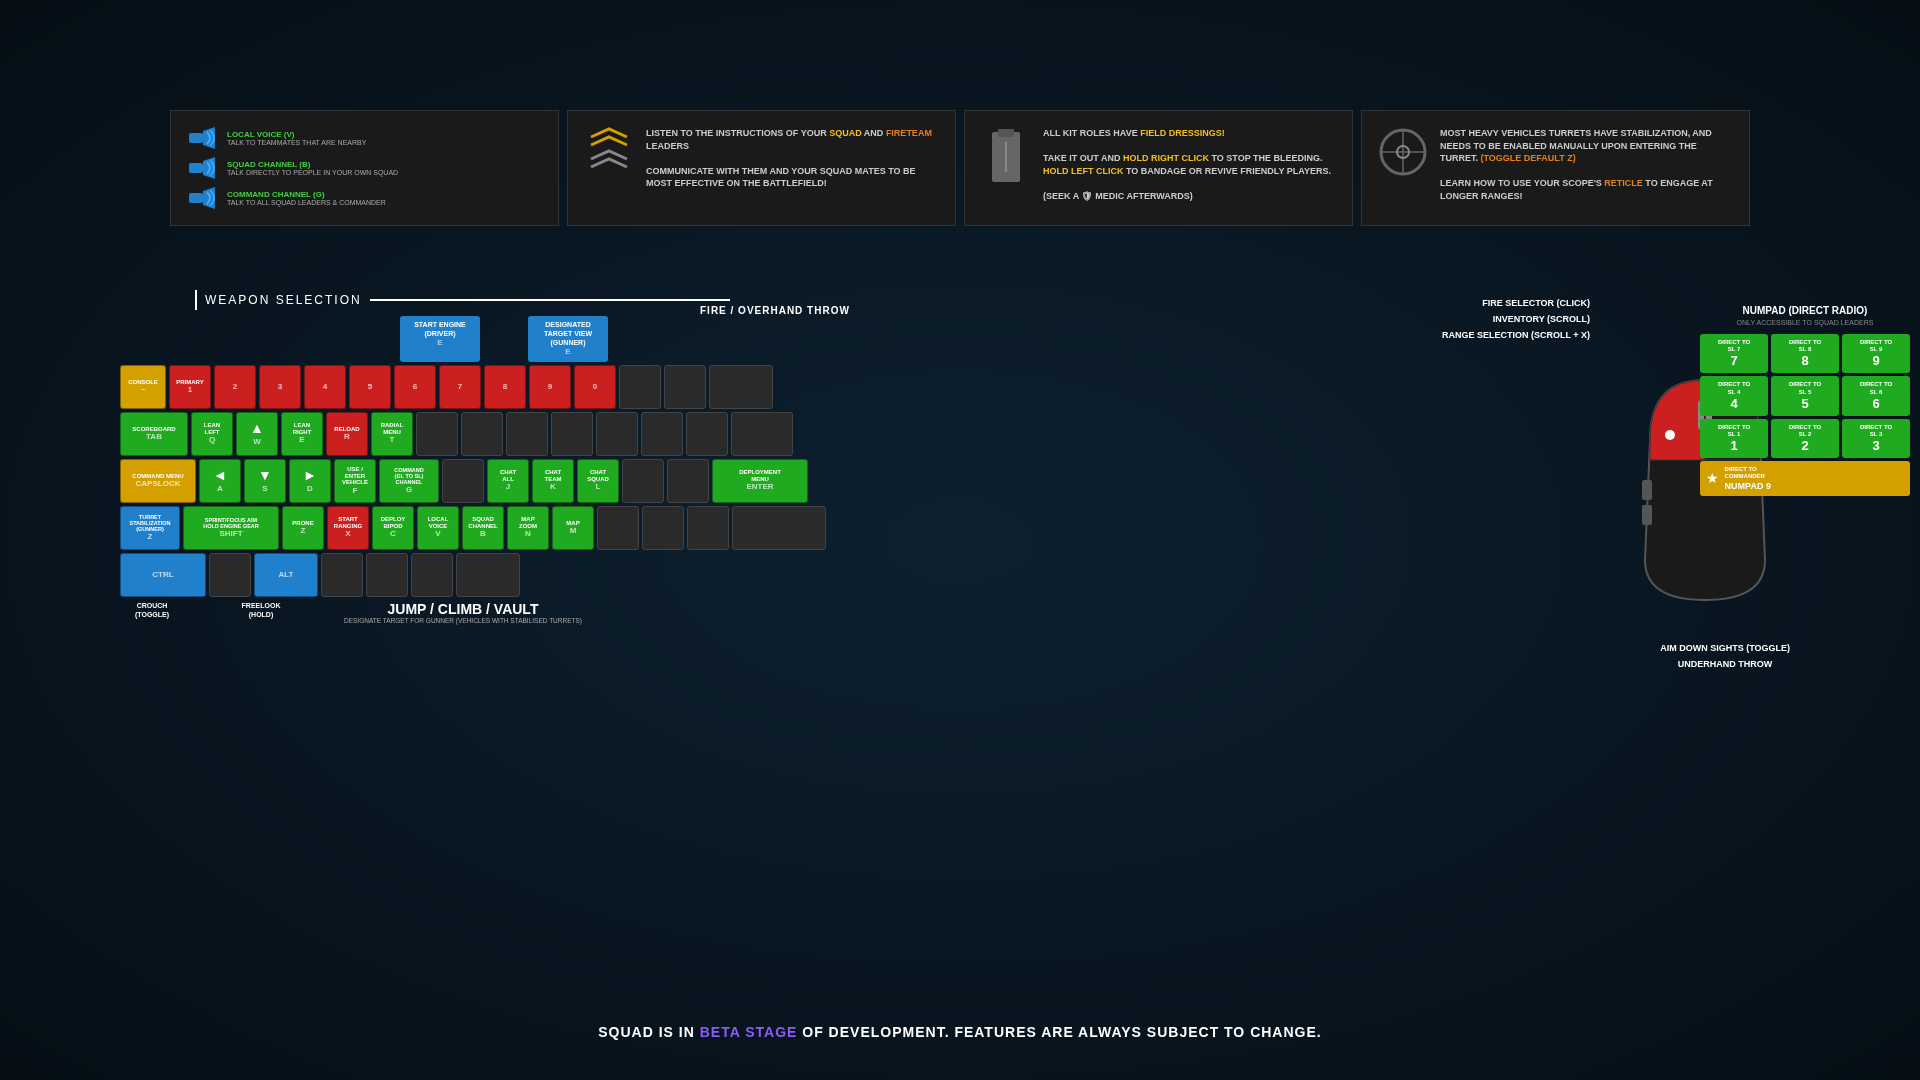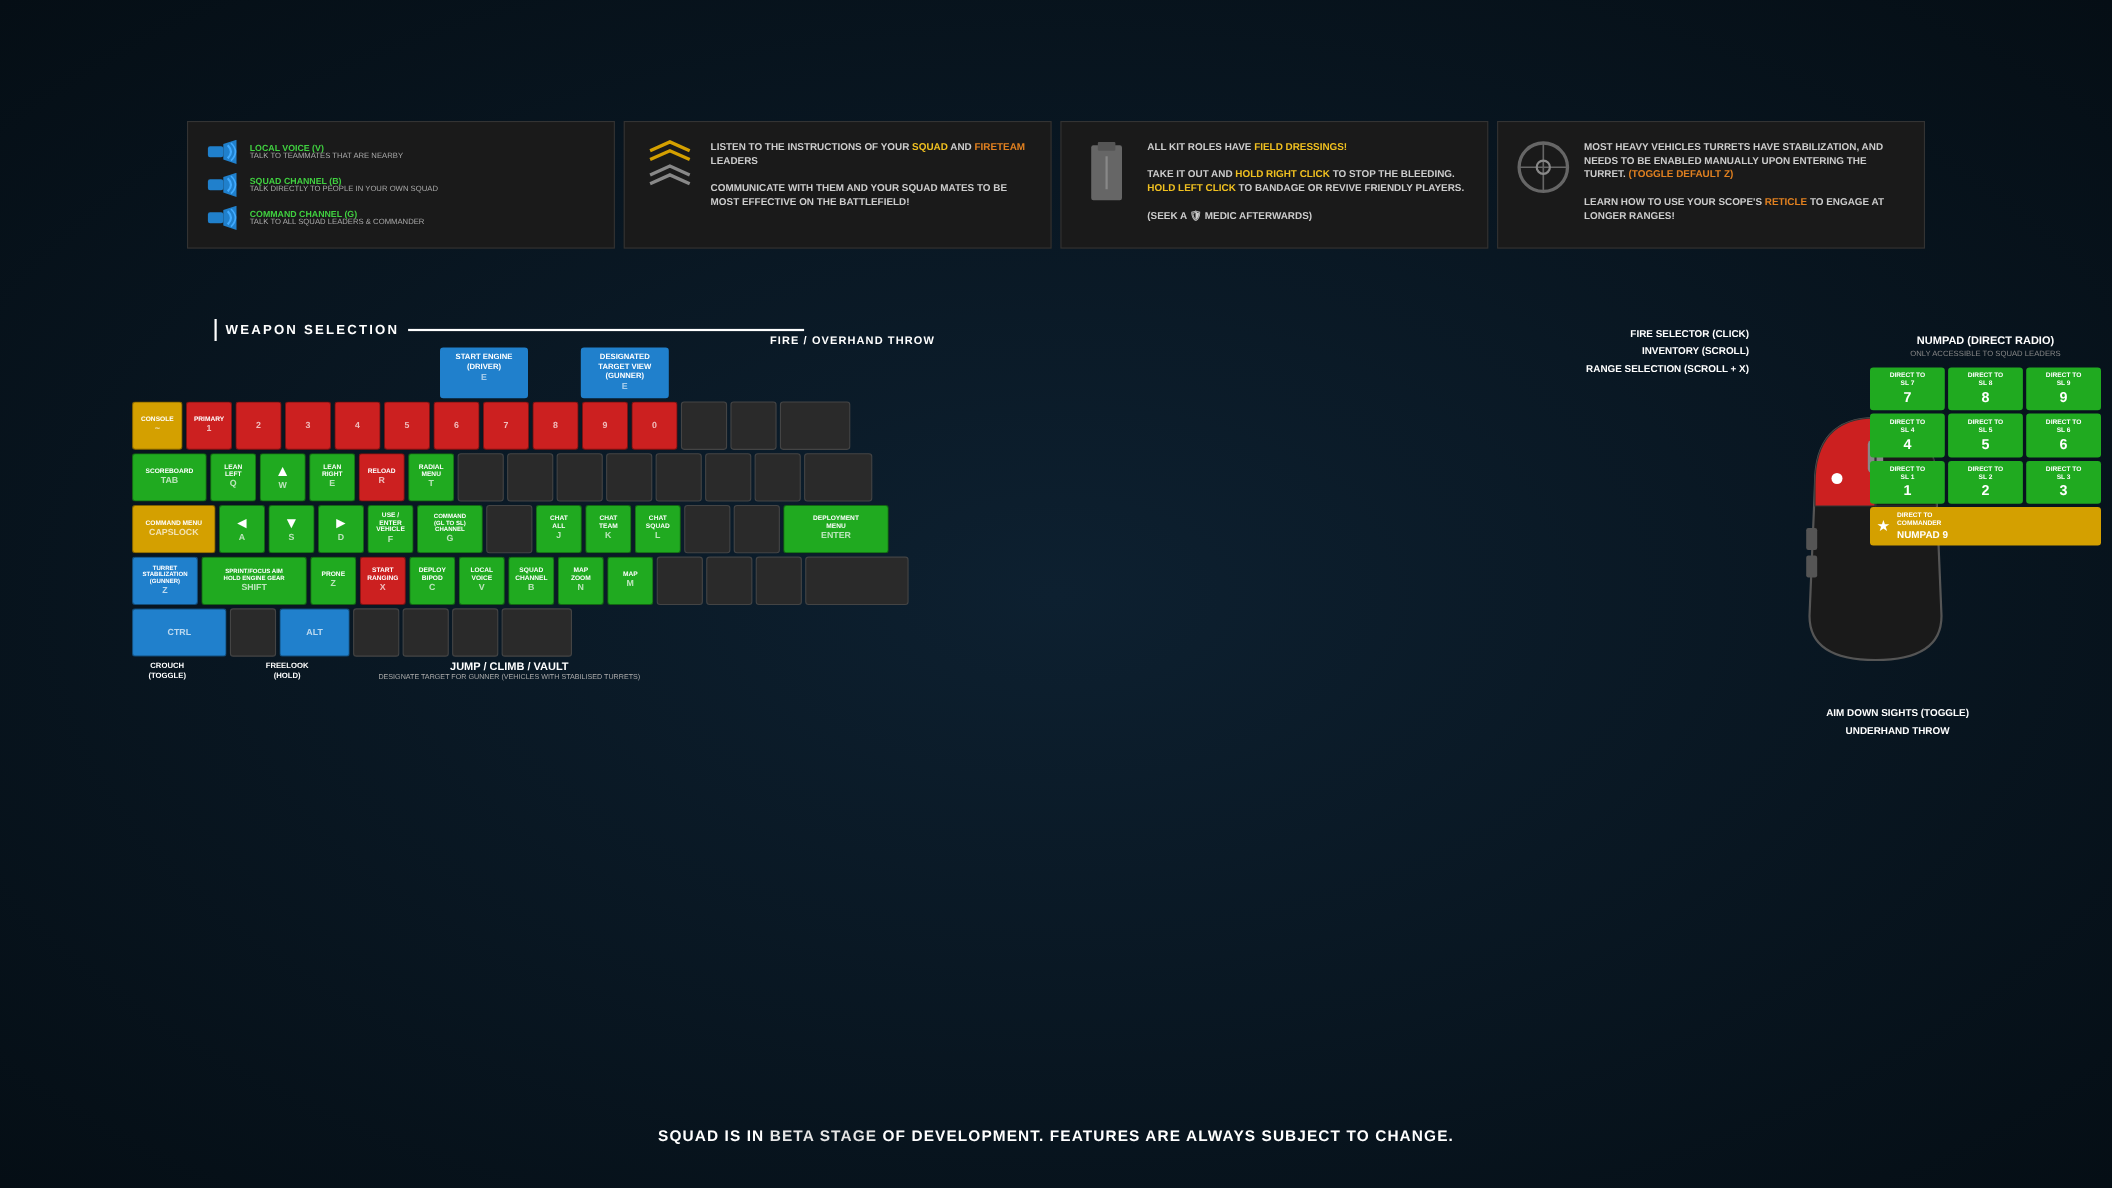--- a/index.html
+++ b/index.html
@@ -259,21 +259,21 @@
         <div>LEARN HOW TO USE YOUR SCOPE'S <span class="orange">RETICLE</span> TO ENGAGE AT LONGER RANGES!</div>
       </div>
     </div>
 
   </div>
 
   <div style="position: absolute; left: 120px; top: 290px; width: 1000px;">
 
     <div style="display:flex; align-items:center; gap:8px; margin-bottom:6px; margin-left:75px;">
       <div style="width:2px; height:20px; background:white;"></div>
-      <span style="color:white; font-size:12px; font-weight:bold; letter-spacing:2px; text-transform:uppercase;">WEAPON SELECTION</span>
+      <span style="color:white; font-size:12px; font-weight:normal; letter-spacing:2px; text-transform:uppercase;">WEAPON SELECTION</span>
       <div style="width:360px; height:2px; background:white;"></div>
     </div>
 
     <div style="display:flex; gap:3px; margin-bottom:3px; margin-left:280px;">
       <div class="kb-tooltip" style="width:80px; font-size:7px;">
         START ENGINE<br>(DRIVER)<br><span style="font-size:8px; color:rgba(255,255,255,0.6);">E</span>
       </div>
       <div style="width:42px;"></div>
       <div class="kb-tooltip" style="width:80px; font-size:7px;">
         DESIGNATED TARGET VIEW (GUNNER)<br><span style="font-size:8px; color:rgba(255,255,255,0.6);">E</span>
@@ -493,21 +493,21 @@
       <div class="key key-dark" style="width:42px; height:44px;"></div>
       <div class="key key-dark" style="width:42px; height:44px;"></div>
       <div class="key key-dark" style="width:64px; height:44px;"></div>
     </div>
 
     <div style="display:flex; gap:0; margin-top:4px;">
       <div style="width:64px; text-align:center; font-size:7px; font-weight:bold; color:white; text-transform:uppercase; line-height:1.3;">CROUCH<br>(TOGGLE)</div>
       <div style="width:45px;"></div>
       <div style="width:64px; text-align:center; font-size:7px; font-weight:bold; color:white; text-transform:uppercase; line-height:1.3;">FREELOOK<br>(HOLD)</div>
       <div style="width:340px; text-align:center;">
-        <div style="font-size:10px; font-weight:bold; color:white; text-transform:uppercase;">JUMP / CLIMB / VAULT</div>
+        <div style="font-size:14px; font-weight:bold; color:white; text-transform:uppercase;">JUMP / CLIMB / VAULT</div>
         <div style="font-size:6.5px; color:#aaa; text-transform:uppercase;">DESIGNATE TARGET FOR GUNNER (VEHICLES WITH STABILISED TURRETS)</div>
       </div>
     </div>
 
   </div>
 
   <div style="position:absolute; left:700px; top:305px; color:white; font-size:10px; font-weight:bold; text-transform:uppercase; letter-spacing:1px;">FIRE / OVERHAND THROW</div>
 
   <div style="position:absolute; right:330px; top:295px; color:white; font-size:9px; font-weight:bold; text-transform:uppercase; line-height:1.8; text-align:right;">
     <div>FIRE SELECTOR (CLICK)</div>
@@ -594,16 +594,16 @@
     <div style="background:#d4a000; border-radius:3px; padding:5px 6px; display:flex; align-items:center; gap:6px;">
       <span style="color:white; font-size:14px;">★</span>
       <div>
         <div style="font-size:6px; font-weight:bold; color:white; line-height:1.2;">DIRECT TO<br>COMMANDER</div>
         <div style="font-size:9px; font-weight:bold; color:white;">NUMPAD 9</div>
       </div>
     </div>
   </div>
 
   <div style="position:absolute; bottom:40px; left:0; right:0; text-align:center; font-size:14px; font-weight:bold; color:white; text-transform:uppercase; letter-spacing:1px;">
-    <span>SQUAD IS IN </span><span style="color:#e5e5e5;">BETA STAGE</span><span> OF DEVELOPMENT. FEATURES ARE ALWAYS SUBJECT TO CHANGE.</span>
+    <span>SQUAD IS IN </span><span style="color:#8b5cf6;">BETA STAGE</span><span> OF DEVELOPMENT. FEATURES ARE ALWAYS SUBJECT TO CHANGE.</span>
   </div>
 
 </div>
 
 </body></html>

